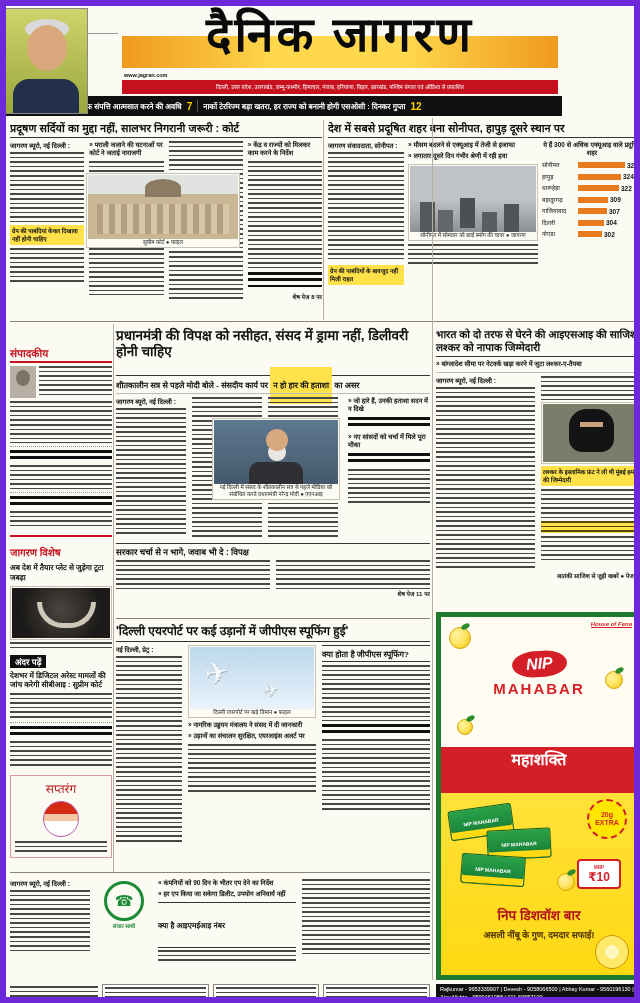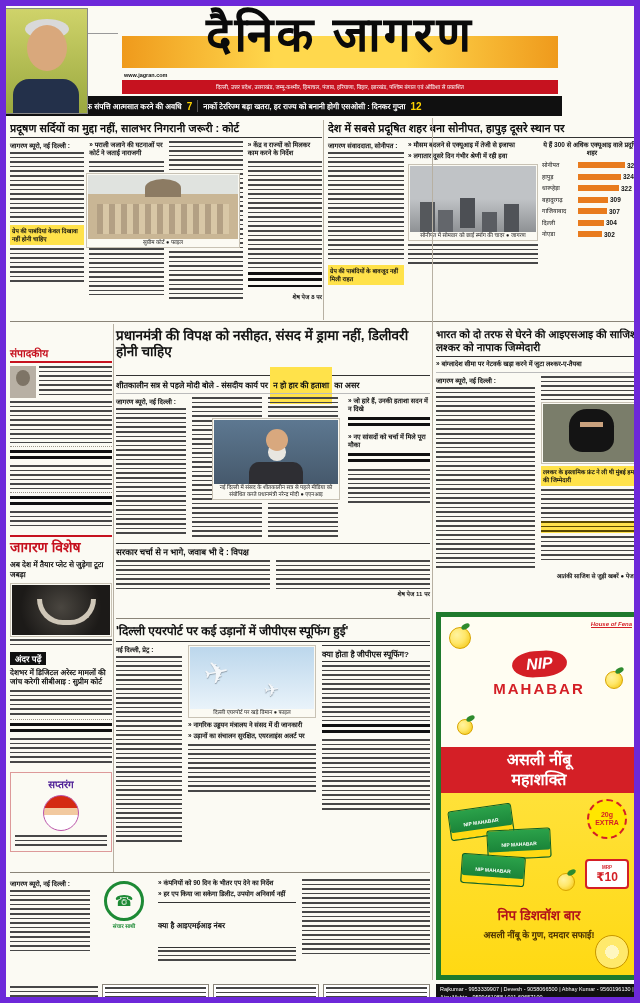--- a/index.html
+++ b/index.html
@@ -232,36 +232,36 @@
       <div class="greek" style="flex:1;height:32px"></div>
     </div>
     <div class="greek" style="height:42px;margin-top:3px"></div>
     <div class="dot"></div>
     <div class="gb" style="height:13px"></div>
     <div class="greek" style="height:24px;margin-top:2px"></div>
     <div class="dot"></div>
     <div class="gb" style="height:13px"></div>
     <div class="greek" style="height:18px;margin-top:2px"></div>
 
-    <div class="sec-red" style="border-top:2px solid #c6121f;border-bottom:none;padding-top:0;margin-top:6px;font-size:14px">जागरण विशेष</div>
+    <div class="sec-red" style="border-top:2px solid #c6121f;border-bottom:none;padding-top:8px;margin-top:6px;font-size:10px">जागरण विशेष</div>
     <div style="font-size:7.5px;font-weight:800;line-height:1.3">अब देश में तैयार प्लेट से जुड़ेगा टूटा जबड़ा</div>
     <div class="photo-wrap" style="margin-top:3px">
       <div class="ph-jaw"></div>
     </div>
     <div class="greek" style="height:8px;margin-top:2px"></div>
 
     <div class="sec-black">अंदर पढ़ें</div>
     <div style="font-size:7.5px;font-weight:800;line-height:1.3">देशभर में डिजिटल अरेस्ट मामलों की जांच करेगी सीबीआइ : सुप्रीम कोर्ट</div>
     <div class="greek" style="height:26px;margin-top:3px"></div>
     <div class="dot"></div>
     <div class="gb" style="height:13px"></div>
     <div class="greek" style="height:26px;margin-top:2px"></div>
 
     <div style="margin-top:8px;border:1px solid #d99;padding:4px;text-align:center">
-      <div style="font-size:10px;font-weight:700;color:#4c1d95">सप्तरंग</div>
+      <div style="font-size:12px;font-weight:400;color:#b91c1c">सप्तरंग</div>
       <div class="santa" style="margin:4px auto"></div>
       <div class="greek" style="height:12px"></div>
     </div>
   </div>
 
   <div class="vr" style="left:107px;top:318px;height:548px"></div>
 
   <div class="abs" style="left:110px;top:322px;width:314px;height:286px">
     <div style="font-size:13.5px;font-weight:800;line-height:1.22;border-bottom:1px solid #333;padding-bottom:14px">प्रधानमंत्री की विपक्ष को नसीहत, संसद में ड्रामा नहीं, डिलीवरी होनी चाहिए</div>
     <div style="font-size:8px;margin:3px 0;font-weight:bold">
@@ -399,32 +399,31 @@
       <span class="house">House of Fena</span>
       <span class="lemon" style="left:8px;top:10px;width:22px;height:22px"></span>
       <span class="lemon" style="right:14px;top:54px;width:18px;height:18px"></span>
       <span class="lemon" style="left:16px;bottom:12px;width:16px;height:16px"></span>
       <div style="text-align:center;padding-top:34px">
         <span class="nip-oval">NIP</span>
         <span class="mahabar">MAHABAR</span>
       </div>
     </div>
     <div class="ad-band">
-      <div>असली नींबू</div>
       <div>महाशक्ति</div>
     </div>
     <div class="ad-products">
       <div class="pack" style="left:8px;top:14px;transform:rotate(-8deg)">NIP MAHABAR</div>
       <div class="pack" style="left:46px;top:36px;transform:rotate(-3deg)">NIP MAHABAR</div>
       <div class="pack" style="left:20px;top:62px;transform:rotate(4deg)">NIP MAHABAR</div>
       <div class="burst" style="right:10px;top:6px">
         <span>20g</span>
         <span>EXTRA</span>
       </div>
-      <div class="price" style="right:8px;bottom:8px">
+      <div class="price" style="right:16px;bottom:8px">
         <span style="font-size:4.5px">MRP</span>
         <span style="font-size:12px">₹10</span>
       </div>
       <span class="lemon" style="right:62px;bottom:6px;width:18px;height:18px"></span>
     </div>
     <div class="ad-foot">
       <div class="ad-product">निप डिशवॉश बार</div>
       <div class="ad-sub">असली नींबू के गुण, दमदार सफाई!</div>
       <div class="lemon-half"></div>
     </div>

